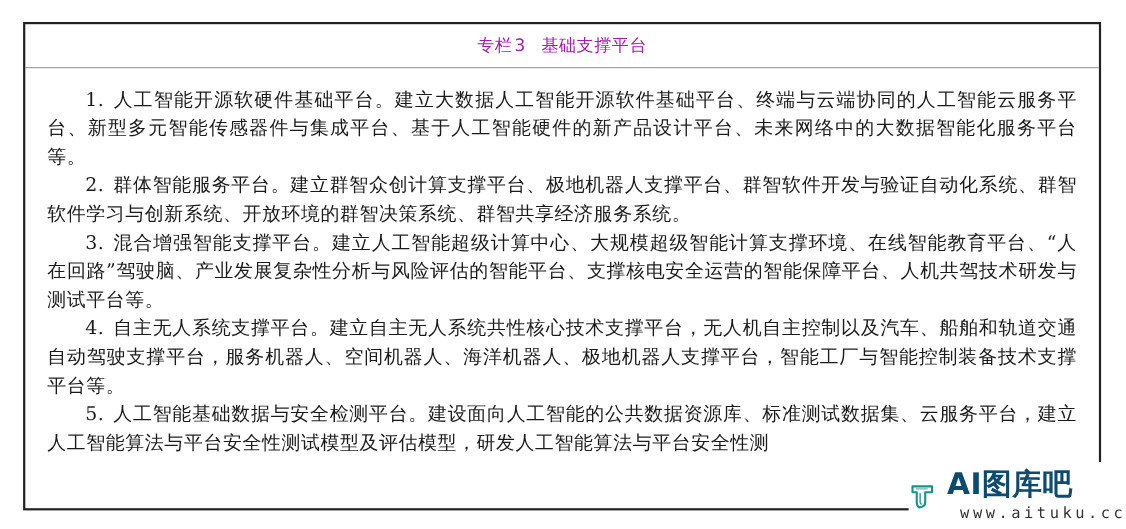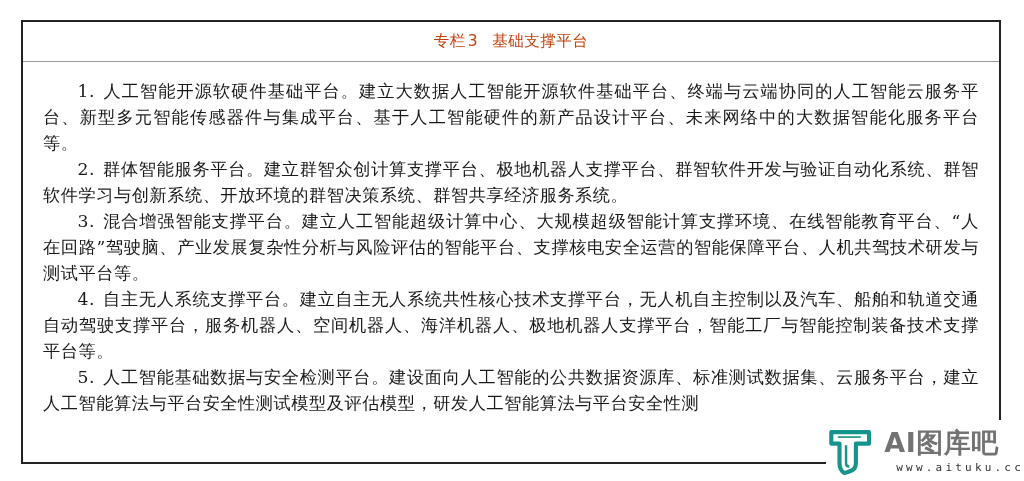--- a/index.html
+++ b/index.html
@@ -3,34 +3,34 @@
 <meta charset="utf-8">
 <style>
   html, body { margin: 0; padding: 0; background: #ffffff; }
   body { width: 1024px; height: 481px; position: relative; overflow: hidden;
          font-family: "DejaVu Serif", "Liberation Serif", serif; color: #1a1a1a; }
   .box { position: absolute; left: 21px; top: 20px; width: 980px; height: 444px;
          border: 2px solid #222; box-sizing: border-box; }
   .box-header { height: 39px; border-bottom: 1px solid #9a9a9a; display: flex;
          align-items: center; justify-content: center; }
   .box-title { font-family: "DejaVu Sans", "Liberation Sans", sans-serif; font-size: 15.5px;
-         letter-spacing: 0.5px; color: #c2410c; }
+         letter-spacing: 0.5px; color: #a21caf; }
   .box-title .num { margin: 0 14px 0 2px; }
   .box-body { padding: 16px 20px 0 20px; }
   .para { font-size: 17.2px; line-height: 26px; margin: 0; text-indent: 2em;
           letter-spacing: 0.55px; text-align: justify; white-space: normal; }
   .para .idx { margin-right: 8px; }
   .watermark { position: absolute; left: 826px; top: 420px; width: 198px; height: 61px;
           background: #ffffff; display: flex; align-items: center; }
   .wm-logo { width: 54px; height: 58px; margin-left: 2px; }
   .wm-text { margin-left: 12px; display: flex; flex-direction: column; }
   .wm-brand { font-family: "DejaVu Sans", "Liberation Sans", sans-serif; font-weight: bold;
-          color: #737373; font-size: 27px; line-height: 30px; letter-spacing: 0.5px; }
+          color: #0c4a6e; font-size: 27px; line-height: 30px; letter-spacing: 0.5px; }
   .wm-url { font-family: "DejaVu Sans Mono", "Liberation Mono", monospace; color: #333;
-          font-size: 11px; letter-spacing: 3.2px; margin-top: 3px; margin-left: 12px; }
+          font-size: 14px; letter-spacing: 3.2px; margin-top: 3px; margin-left: 12px; }
 </style>
 </head>
 <body>
 
 <div class="box">
   <div class="box-header">
     <div class="box-title">
       <span>专栏</span><span class="num">3</span><span>基础支撑平台</span>
     </div>
   </div>

